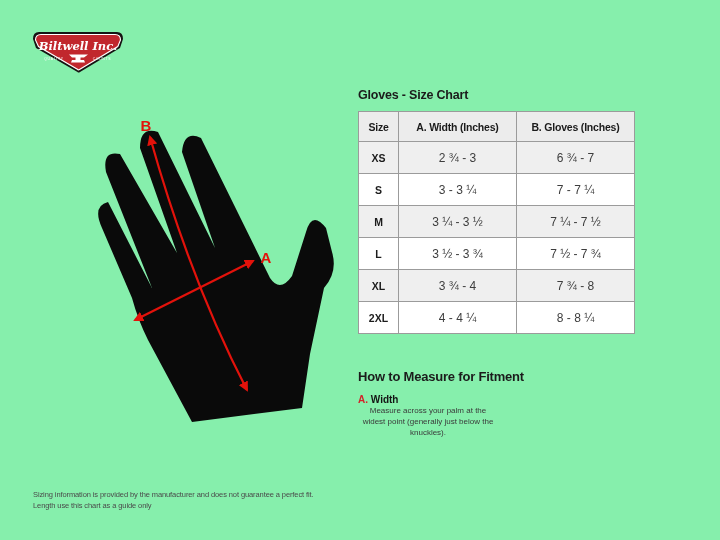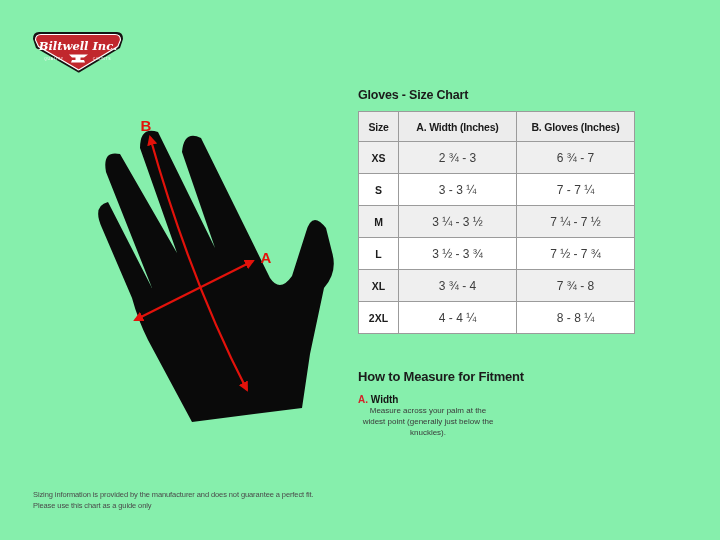--- a/index.html
+++ b/index.html
@@ -140,16 +140,16 @@
           <span class="howto-key">A.</span>
           <span>Width</span>
         </div>
         <div class="howto-text">Measure across your palm at the widest point (generally just below the knuckles).</div>
       </div>
     </div>
   </div>
 
   <div class="footer">
     <div>Sizing information is provided by the manufacturer and does not guarantee a perfect fit.</div>
-    <div>Please use this chart as a guide only</div>
+    <div>Length use this chart as a guide only</div>
   </div>
 
 </div>
 
 </body></html>

